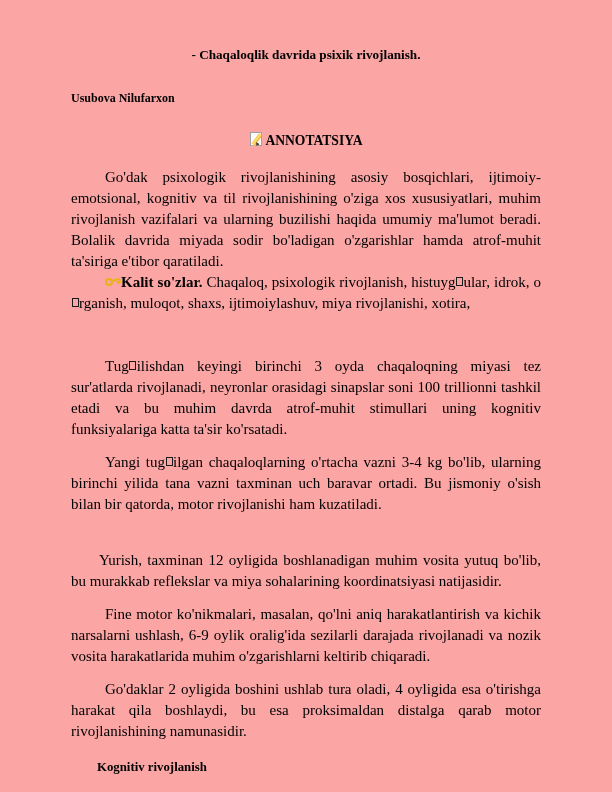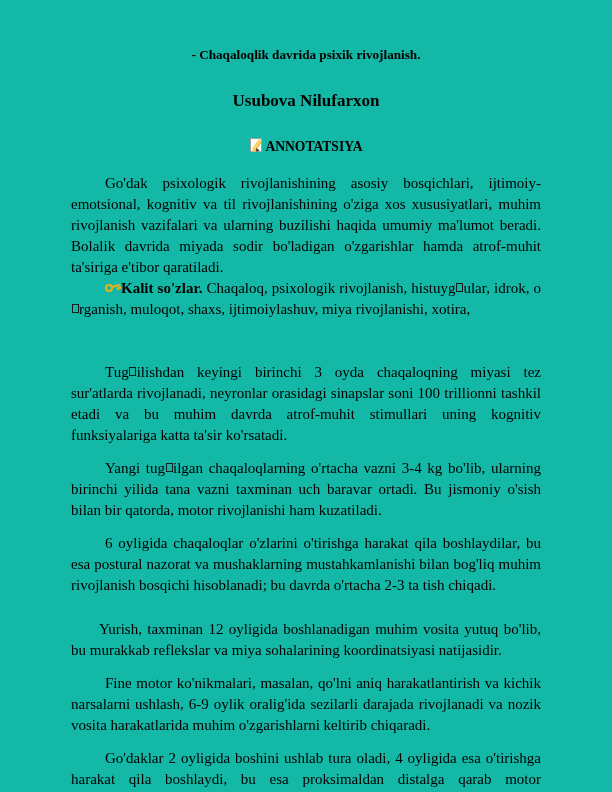--- a/index.html
+++ b/index.html
@@ -11,36 +11,35 @@
     width: 612px;
     height: 792px;
     overflow: hidden;
     font-family: "Liberation Serif", "DejaVu Serif", serif;
     color: #000000;
   }
   .page {
     position: relative;
     width: 612px;
     height: 792px;
-    background: #14b8a6;
+    background: #fca5a5;
     box-sizing: border-box;
     padding: 0 71px;
   }
   .title {
     text-align: center;
     font-weight: bold;
     font-size: 13.2px;
     line-height: 1.2;
     margin: 0;
     padding-top: 47px;
   }
   .author {
-    text-align: center;
-    font-weight: bold;
-    font-size: 17px;
+    font-weight: bold;
+    font-size: 12px;
     line-height: 1.2;
     margin: 0;
     padding-top: 28px;
   }
   .annot-head {
     text-align: center;
     font-weight: bold;
     font-size: 13.6px;
     line-height: 1.2;
     margin: 0;
@@ -199,21 +198,20 @@
 
 
   <p class="body first-after-head"><span class="indent"></span><span>Tug</span><span class="tofu"></span><span>ilishdan keyingi birinchi 3 oyda chaqaloqning miyasi tez sur'atlarda rivojlanadi, neyronlar orasidagi sinapslar soni 100 trillionni tashkil etadi va bu muhim davrda atrof-muhit stimullari  uning kognitiv funksiyalariga katta ta'sir ko'rsatadi.</span></p>
 
   <div class="gap-sm"></div>
 
   <p class="body"><span class="indent"></span><span>Yangi tug</span><span class="tofu"></span><span>ilgan chaqaloqlarning o'rtacha vazni 3-4 kg bo'lib, ularning birinchi yilida tana vazni taxminan uch baravar ortadi.  Bu jismoniy o'sish bilan bir qatorda,  motor rivojlanishi ham kuzatiladi.</span></p>
 
   <div class="gap-sm"></div>
 
-  <p class="body"><span class="indent"></span><span>6 oyligida chaqaloqlar o'zlarini o'tirishga harakat qila boshlaydilar, bu esa postural  nazorat va  mushaklarning mustahkamlanishi bilan bog'liq muhim rivojlanish bosqichi hisoblanadi;  bu davrda o'rtacha 2-3 ta tish chiqadi.</span></p>
 
   <div class="gap-md"></div>
 
 
   <p class="body first-after-head"><span class="indent-sm"></span><span>Yurish, taxminan 12 oyligida boshlanadigan muhim vosita yutuq bo'lib, bu murakkab reflekslar va miya sohalarining koordinatsiyasi natijasidir.</span></p>
 
   <div class="gap-sm"></div>
 
   <p class="body"><span class="indent"></span><span>Fine motor ko'nikmalari, masalan, qo'lni aniq harakatlantirish va kichik narsalarni ushlash, 6-9 oylik oralig'ida sezilarli darajada rivojlanadi va nozik vosita harakatlarida muhim o'zgarishlarni keltirib chiqaradi.</span></p>
 

